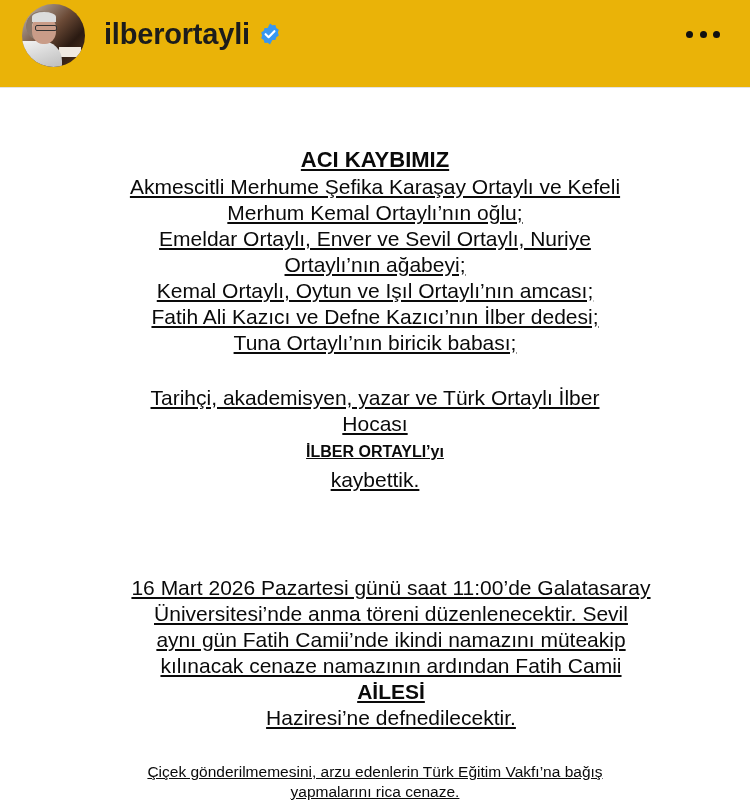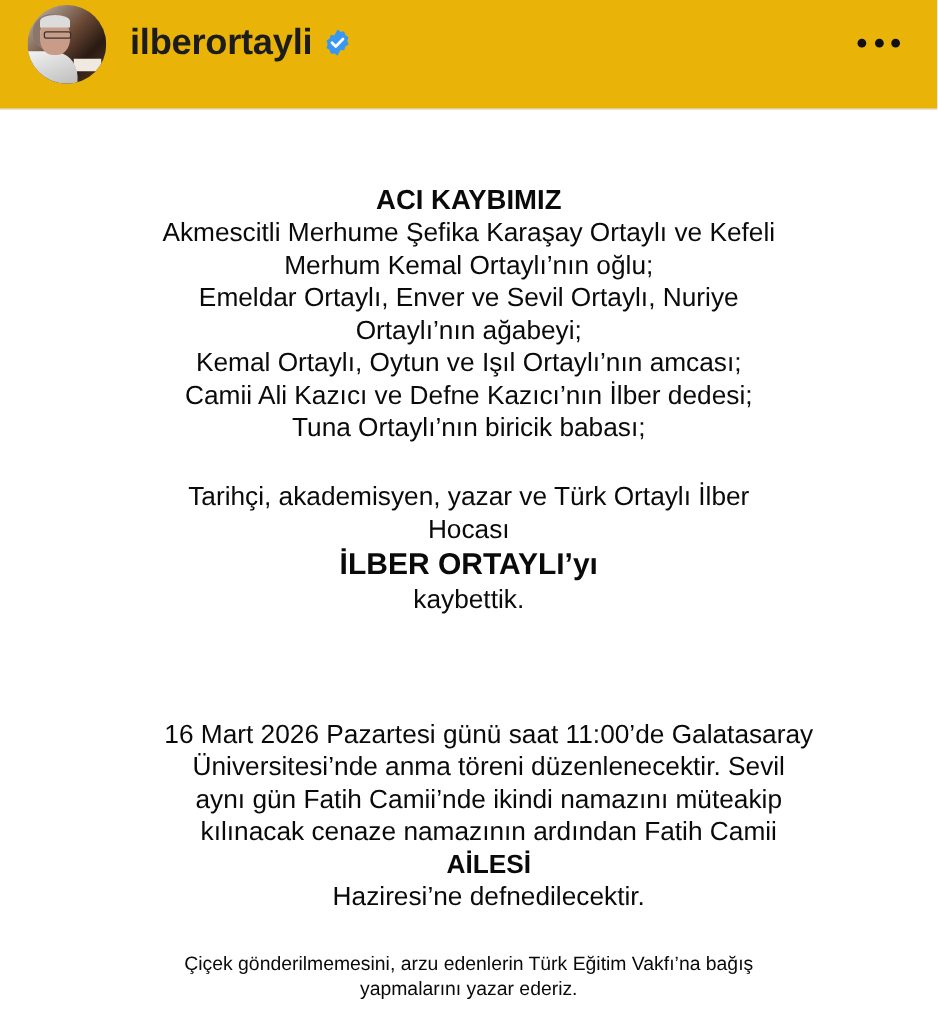--- a/index.html
+++ b/index.html
@@ -14,24 +14,24 @@
   .avatar .glasses { position: absolute; left: 13px; top: 21px; width: 20px; height: 4px; border: 1px solid #333; border-radius: 2px; }
   .avatar .desk { position: absolute; right: 4px; bottom: 10px; width: 22px; height: 10px; background: #efe9e2; }
   .username-row { position: absolute; left: 104px; top: 14px; height: 40px; display: flex; align-items: center; }
   .username { font-size: 29px; font-weight: 700; color: #1c1c1c; letter-spacing: -0.2px; }
   .verified { margin-left: 8px; width: 24px; height: 24px; display: inline-block; }
   .more { position: absolute; right: 30px; top: 28px; width: 34px; height: 12px; display: flex; justify-content: space-between; align-items: center; cursor: pointer; }
   .more span { width: 7px; height: 7px; border-radius: 50%; background: #111; display: block; }
   .divider { position: absolute; left: 0; top: 87px; width: 750px; height: 1px; background: #e3e3e3; }
   .post { position: absolute; left: 0; top: 88px; width: 750px; height: 724px; background: #fff; }
   .notice { position: absolute; left: 0; width: 750px; text-align: center; }
-  .line { display: block; white-space: nowrap; font-size: 21px; line-height: 26px; color: #0a0a0a; }
+  .line { display: block; white-space: nowrap; font-size: 21px; line-height: 26px; color: #0a0a0a; text-decoration: underline; }
   .title { font-size: 22px; font-weight: 700; }
   .bold { font-weight: 700; }
-  .big { font-size: 24px; font-weight: 700; line-height: 30px; }
+  .big { font-size: 16px; font-weight: 700; line-height: 30px; }
   .small { font-size: 15.5px; line-height: 20px; }
 </style>
 </head>
 <body>
 
 <div class="header">
   <div class="avatar">
     <div class="desk"></div>
     <div class="shirt"></div>
     <div class="face"></div>
@@ -56,21 +56,21 @@
 <div class="divider"></div>
 
 <div class="post">
   <div class="notice" style="top:58px;">
     <span class="line title" style="line-height:28px;">ACI KAYBIMIZ</span>
     <span class="line">Akmescitli Merhume Şefika Karaşay Ortaylı ve Kefeli</span>
     <span class="line">Merhum Kemal Ortaylı’nın oğlu;</span>
     <span class="line">Emeldar Ortaylı, Enver ve Sevil Ortaylı, Nuriye</span>
     <span class="line">Ortaylı’nın ağabeyi;</span>
     <span class="line">Kemal Ortaylı, Oytun ve Işıl Ortaylı’nın amcası;</span>
-    <span class="line">Camii Ali Kazıcı ve Defne Kazıcı’nın İlber dedesi;</span>
+    <span class="line">Fatih Ali Kazıcı ve Defne Kazıcı’nın İlber dedesi;</span>
     <span class="line">Tuna Ortaylı’nın biricik babası;</span>
   </div>
 
   <div class="notice" style="top:297px;">
     <span class="line">Tarihçi, akademisyen, yazar ve Türk Ortaylı İlber</span>
     <span class="line">Hocası</span>
     <span class="line big">İLBER ORTAYLI’yı</span>
     <span class="line">kaybettik.</span>
   </div>
 
@@ -78,15 +78,15 @@
     <span class="line">16 Mart 2026 Pazartesi günü saat 11:00’de Galatasaray</span>
     <span class="line">Üniversitesi’nde anma töreni düzenlenecektir. Sevil</span>
     <span class="line">aynı gün Fatih Camii’nde ikindi namazını müteakip</span>
     <span class="line">kılınacak cenaze namazının ardından Fatih Camii</span>
     <span class="line bold">AİLESİ</span>
     <span class="line">Haziresi’ne defnedilecektir.</span>
   </div>
 
   <div class="notice" style="top:674px;">
     <span class="line small">Çiçek gönderilmemesini, arzu edenlerin Türk Eğitim Vakfı’na bağış</span>
-    <span class="line small">yapmalarını yazar ederiz.</span>
+    <span class="line small">yapmalarını rica cenaze.</span>
   </div>
 </div>
 
 </body></html>

